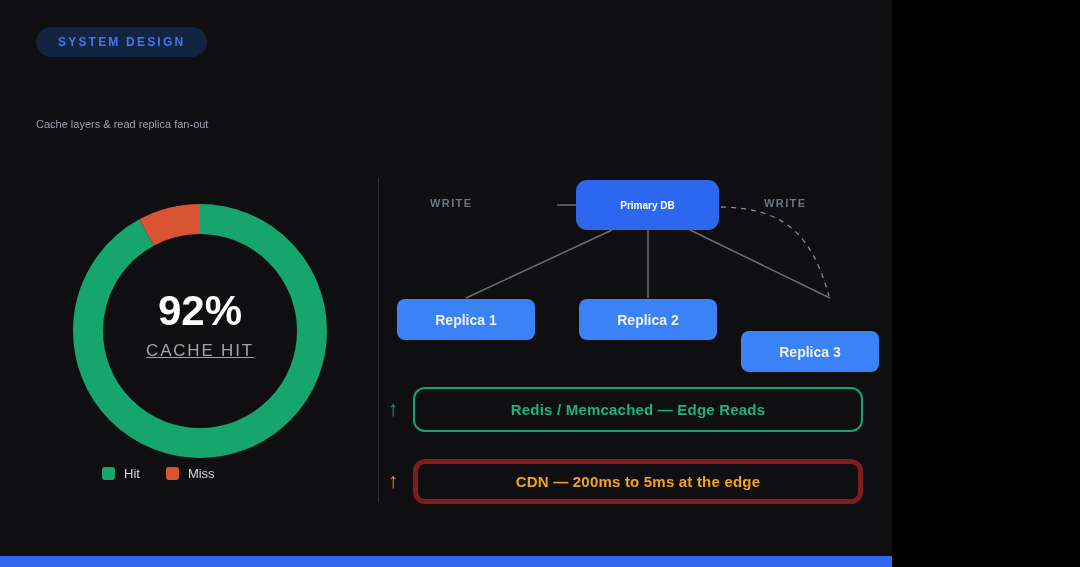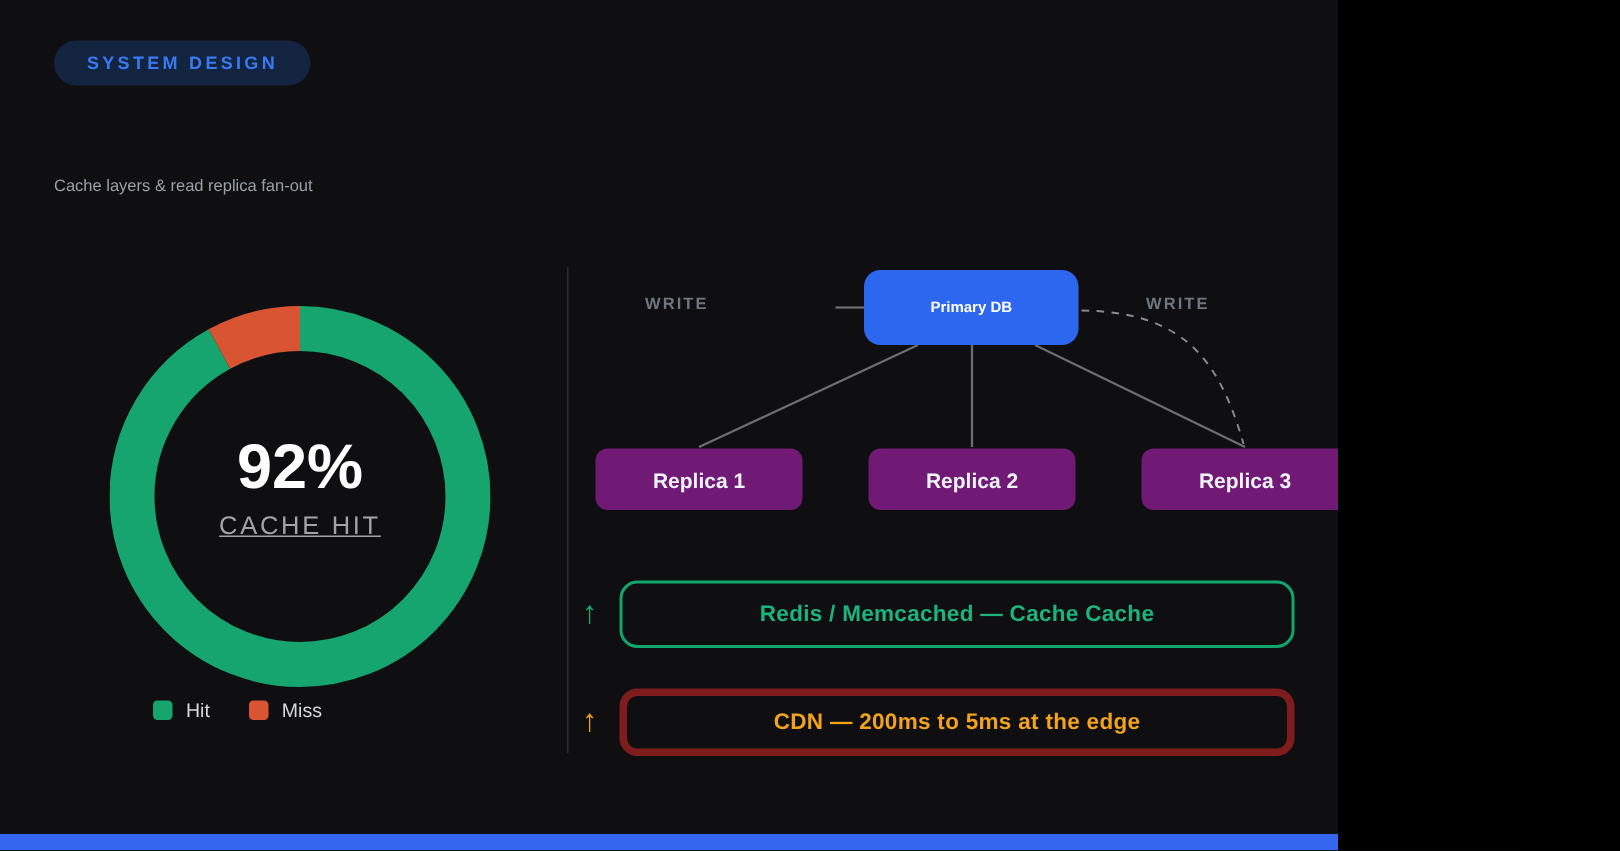--- a/index.html
+++ b/index.html
@@ -57,23 +57,23 @@
   .node{
     position:absolute;display:flex;align-items:center;justify-content:center;
     color:#ffffff;font-weight:bold;
   }
   .primary{
     left:576px;top:180px;width:143px;height:50px;border-radius:11px;
     background:#2d67ef;font-size:10px;
   }
   .replica{
     top:299px;width:138px;height:41px;border-radius:8px;
-    background:#701a75;font-size:14px;color:#eef2fb;
+    background:#3b82f6;font-size:14px;color:#eef2fb;
   }
-  .r1{left:397px;} .r2{left:579px;} .r3{left:761px;}
+  .r1{left:397px;} .r2{left:579px;} .r3{left:741px;margin-top:32px;}
   
   .banner{
     position:absolute;left:413px;width:450px;height:45px;border-radius:12px;
     display:flex;align-items:center;justify-content:center;
     font-size:15px;font-weight:bold;letter-spacing:.2px;background:transparent;
     box-sizing:border-box;
   }
   .banner-cache{top:387px;border:2px solid #12a express;}
   .banner-cache{top:387px;border:2px solid #12a56e;color:#1db37c;}
   .banner-cdn{top:459px;border:5px solid #7f1d1d;color:#f2a21c;}
@@ -132,19 +132,19 @@
 
   <div class="flow-label lbl-write">WRITE</div>
   <div class="flow-label lbl-reads">WRITE</div>
 
   <div class="node primary">Primary DB</div>
   <div class="node replica r1">Replica 1</div>
   <div class="node replica r2">Replica 2</div>
   <div class="node replica r3">Replica 3</div>
 
   <div class="up-arrow arrow-cache">↑</div>
-  <div class="banner banner-cache">Redis / Memcached — Cache Cache</div>
+  <div class="banner banner-cache">Redis / Memcached — Edge Reads</div>
 
   <div class="up-arrow arrow-cdn">↑</div>
   <div class="banner banner-cdn">CDN — 200ms to 5ms at the edge</div>
 
   <div class="footer-bar"></div>
 </div>
 
 </body></html>

